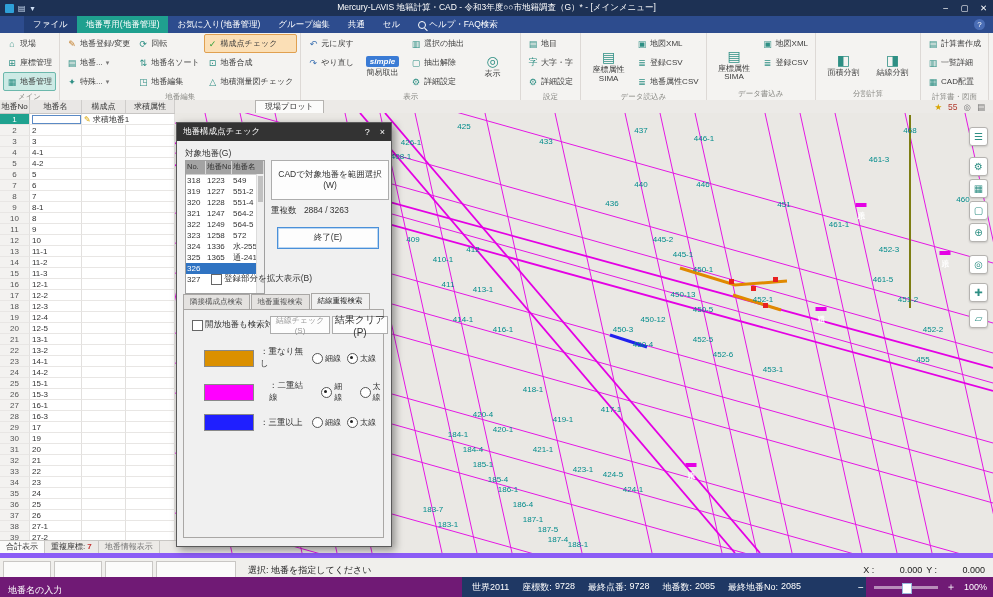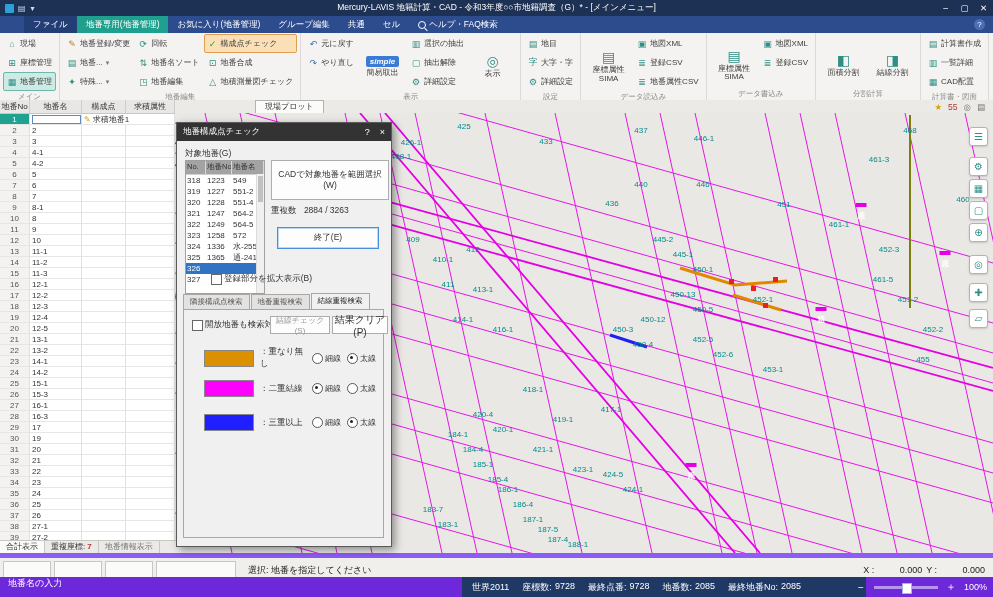--- a/index.html
+++ b/index.html
@@ -107,21 +107,21 @@
   .radio.sel::after{content:"";position:absolute;left:2px;top:2px;width:3px;height:3px;border-radius:50%;background:#222;}
 
   
   .statusrow{position:absolute;left:0;right:0;top:553px;height:24px;background:#f0efec;border-top:5px solid #8b5cf6;display:flex;align-items:center;z-index:7;}
   .scell{height:17px;background:#fbfbfa;border:1px solid #c9c7c4;margin-left:3px;}
   .scell.w1{width:46px;} .scell.w2{width:46px;} .scell.w3{width:46px;} .scell.w4{width:78px;}
   .shint{margin-left:12px;color:#222;font-size:9px;}
   .scoords{margin-left:auto;display:flex;align-items:center;gap:4px;margin-right:8px;font-size:9px;color:#222;}
   .scoords .val{width:44px;text-align:right;}
 
-  .bottombar{position:absolute;left:0;right:0;top:577px;height:20px;background:#6d28d9;color:#fff;display:flex;align-items:flex-start;font-size:9px;z-index:8;}
+  .bottombar{position:absolute;left:0;right:0;top:577px;height:20px;background:#701a75;color:#fff;display:flex;align-items:flex-end;font-size:9px;z-index:8;}
   .bb-mode{margin-left:8px;}
   .bb-navy{position:absolute;left:462px;width:404px;top:0;bottom:0;background:#1f3864;display:flex;align-items:center;gap:13px;padding:0 10px;box-sizing:border-box;}
   .bstat{display:flex;gap:3px;white-space:nowrap;}
   .bb-zoom{position:absolute;right:6px;top:0;bottom:0;display:flex;align-items:center;gap:7px;}
   .zslider{width:64px;height:3px;background:rgba(255,255,255,.5);position:relative;}
   .zslider i{position:absolute;top:-3px;left:28px;width:8px;height:9px;background:#fff;border:1px solid #9bd;}
   .zbtn{width:12px;text-align:center;font-size:10px;}
 </style>
 </head>
 <body>
@@ -863,21 +863,21 @@
             <span class="llb">：重なり無し</span>
             <span class="ropt">
               <span class="radio"></span>
               <span>細線</span>
             </span>
             <span class="ropt">
               <span class="radio sel"></span>
               <span>太線</span>
             </span>
           </div>
-          <div class="lrow" style="top: 70px;">
+          <div class="lrow" style="top: 70px; gap: 9px;">
             <span class="sw" style="background: rgb(255, 0, 255);"></span>
             <span class="llb">：二重結線</span>
             <span class="ropt">
               <span class="radio sel"></span>
               <span>細線</span>
             </span>
             <span class="ropt">
               <span class="radio"></span>
               <span>太線</span>
             </span>

